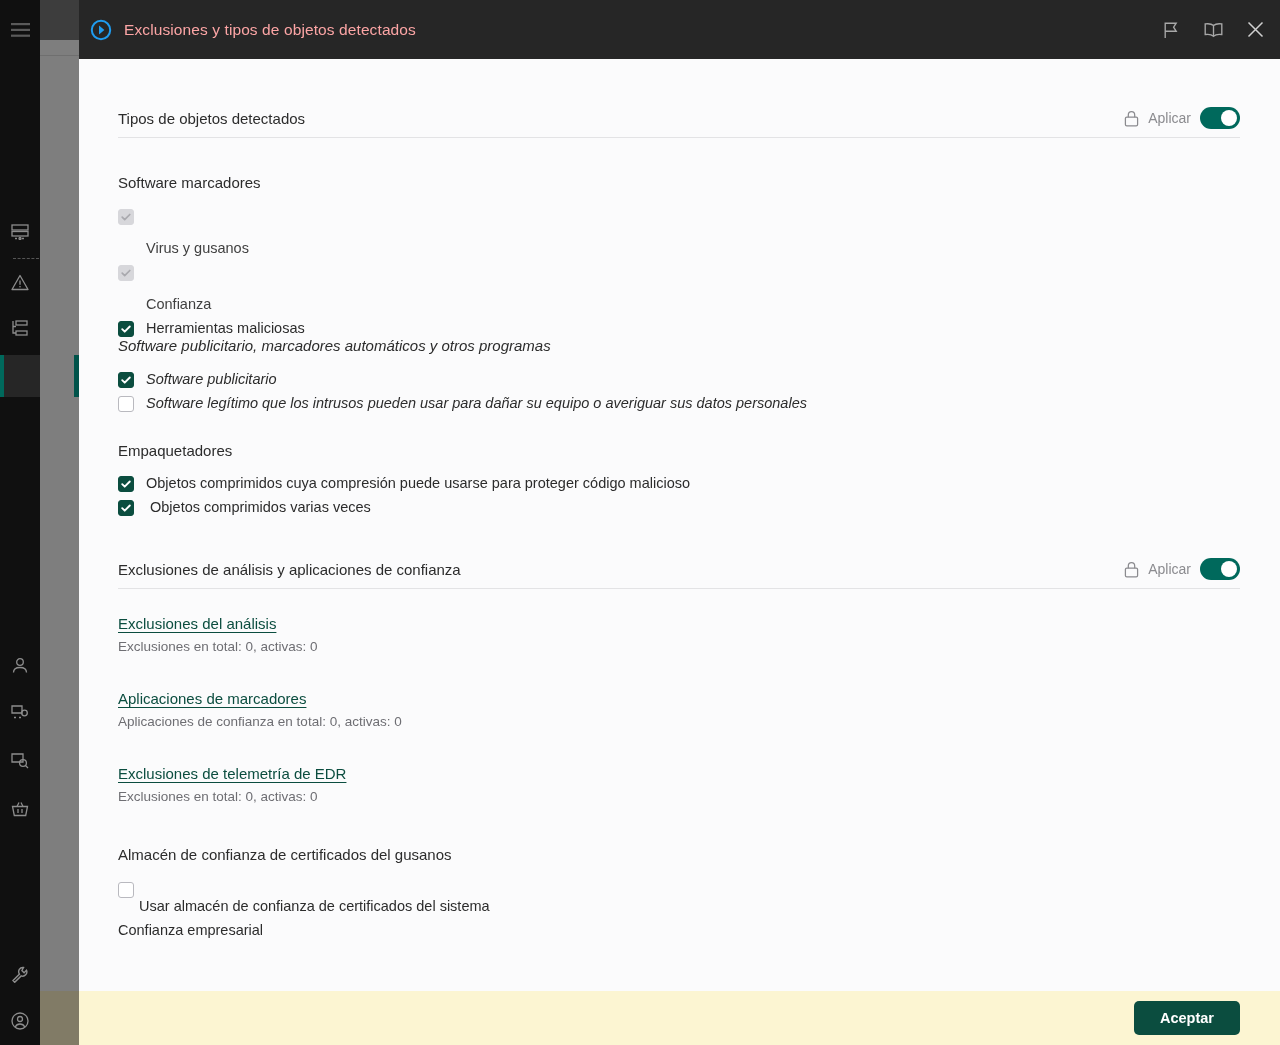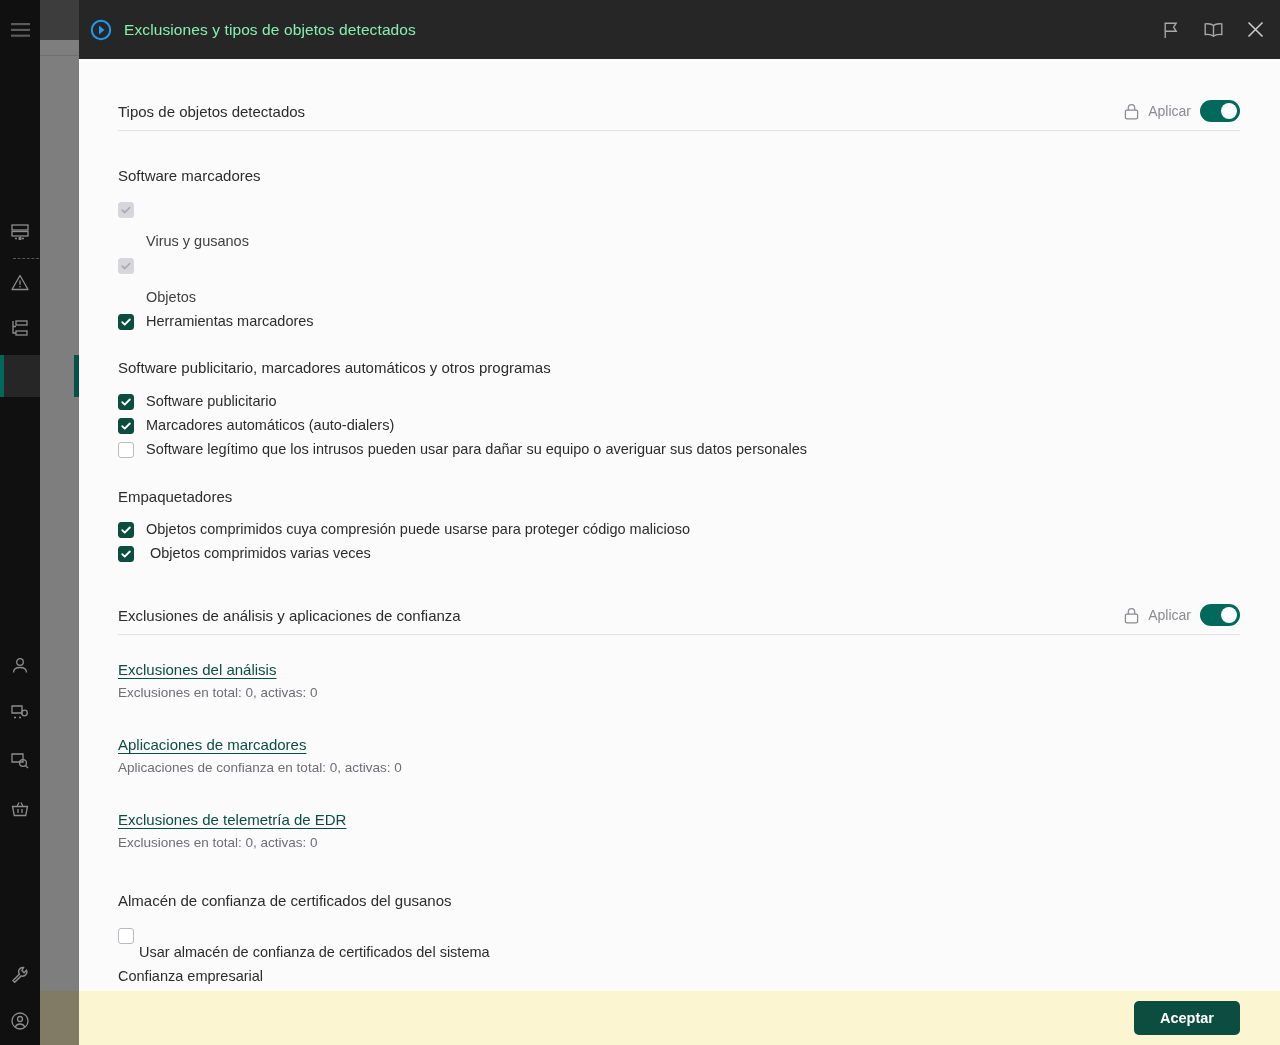--- a/index.html
+++ b/index.html
@@ -54,31 +54,31 @@
   }
 
   #modal-header {
     height: 59px; flex: 0 0 59px; background: #262626;
     display: flex; align-items: center; padding: 0 14px 0 0;
     position: relative;
   }
   #modal-title-group { display: flex; align-items: center; gap: 12px; padding-left: 11px; }
   .k-logo { width: 22px; height: 22px; flex: 0 0 22px; }
   #modal-title {
-    color: #86efac; font-size: 15.5px; letter-spacing: .1px; white-space: nowrap; text-align: center;
+    color: #fca5a5; font-size: 15.5px; letter-spacing: .1px; white-space: nowrap; text-align: center;
   }
   #header-actions { margin-left: auto; display: flex; align-items: center; gap: 20px; }
   #header-actions .hdr-btn {
     width: 22px; height: 22px; display: flex; align-items: center; justify-content: center;
     color: #a8a8a8; cursor: pointer;
   }
 
   #modal-body {
     flex: 1 1 auto; background: #fbfbfc; overflow: hidden;
-    padding: 5px 40px 0 39px;
+    padding: 12px 40px 0 39px;
   }
   #content-inner { padding-top: 36px; }
 
   
   .section-bar { position: relative; padding-bottom: 9px; }
   .section-bar .rule {
     position: absolute; left: 0; right: 0; bottom: 0; height: 1px; background: #e3e3e5;
   }
   .section-bar-row { display: flex; align-items: center; }
   .section-title { font-size: 15px; color: #2c2c2c; }
@@ -286,51 +286,43 @@
                 </svg>
             </span>
             <span class="cb-label muted" style="margin-left:12px;">Virus y gusanos</span>
           </div>
           <div class="cb-row" style="margin-bottom:7px;">
             <span class="cb disabled">
               <svg width="12" height="12" viewBox="0 0 12 12" fill="none" stroke="#a9a9ae" stroke-width="1.7" stroke-linecap="round" stroke-linejoin="round">
                   <path d="M2.2 6.2 4.7 8.7 9.8 3.5"></path>
                 </svg>
             </span>
-            <span class="cb-label muted" style="margin-left:12px;">Objetos</span>
+            <span class="cb-label muted" style="margin-left:12px;">Confianza</span>
           </div>
           <div class="cb-row">
             <span class="cb on">
               <svg width="12" height="12" viewBox="0 0 12 12" fill="none" stroke="#ffffff" stroke-width="1.9" stroke-linecap="round" stroke-linejoin="round">
                   <path d="M2.2 6.2 4.7 8.7 9.8 3.5"></path>
                 </svg>
             </span>
-            <span class="cb-label" style="margin-left:12px;">Herramientas marcadores</span>
-          </div>
-        </div>
-      </div>
-
-      <div style="margin-top:29px;">
+            <span class="cb-label" style="margin-left:12px;">Herramientas maliciosas</span>
+          </div>
+        </div>
+      </div>
+
+      <div style="font-style:italic;">
         <div class="group-title">Software publicitario, marcadores automáticos y otros programas</div>
         <div style="margin-top:17px;">
           <div class="cb-row" style="margin-bottom:7px;">
             <span class="cb on">
               <svg width="12" height="12" viewBox="0 0 12 12" fill="none" stroke="#ffffff" stroke-width="1.9" stroke-linecap="round" stroke-linejoin="round">
                   <path d="M2.2 6.2 4.7 8.7 9.8 3.5"></path>
                 </svg>
             </span>
             <span class="cb-label" style="margin-left:12px;">Software publicitario</span>
-          </div>
-          <div class="cb-row" style="margin-bottom:7px;">
-            <span class="cb on">
-              <svg width="12" height="12" viewBox="0 0 12 12" fill="none" stroke="#ffffff" stroke-width="1.9" stroke-linecap="round" stroke-linejoin="round">
-                  <path d="M2.2 6.2 4.7 8.7 9.8 3.5"></path>
-                </svg>
-            </span>
-            <span class="cb-label" style="margin-left:12px;">Marcadores automáticos (auto-dialers)</span>
           </div>
           <div class="cb-row">
             <span class="cb off"></span>
             <span class="cb-label" style="margin-left:12px;">Software legítimo que los intrusos pueden usar para dañar su equipo o averiguar sus datos personales</span>
           </div>
         </div>
       </div>
 
       <div style="margin-top:30px;">
         <div class="group-title">Empaquetadores</div>

